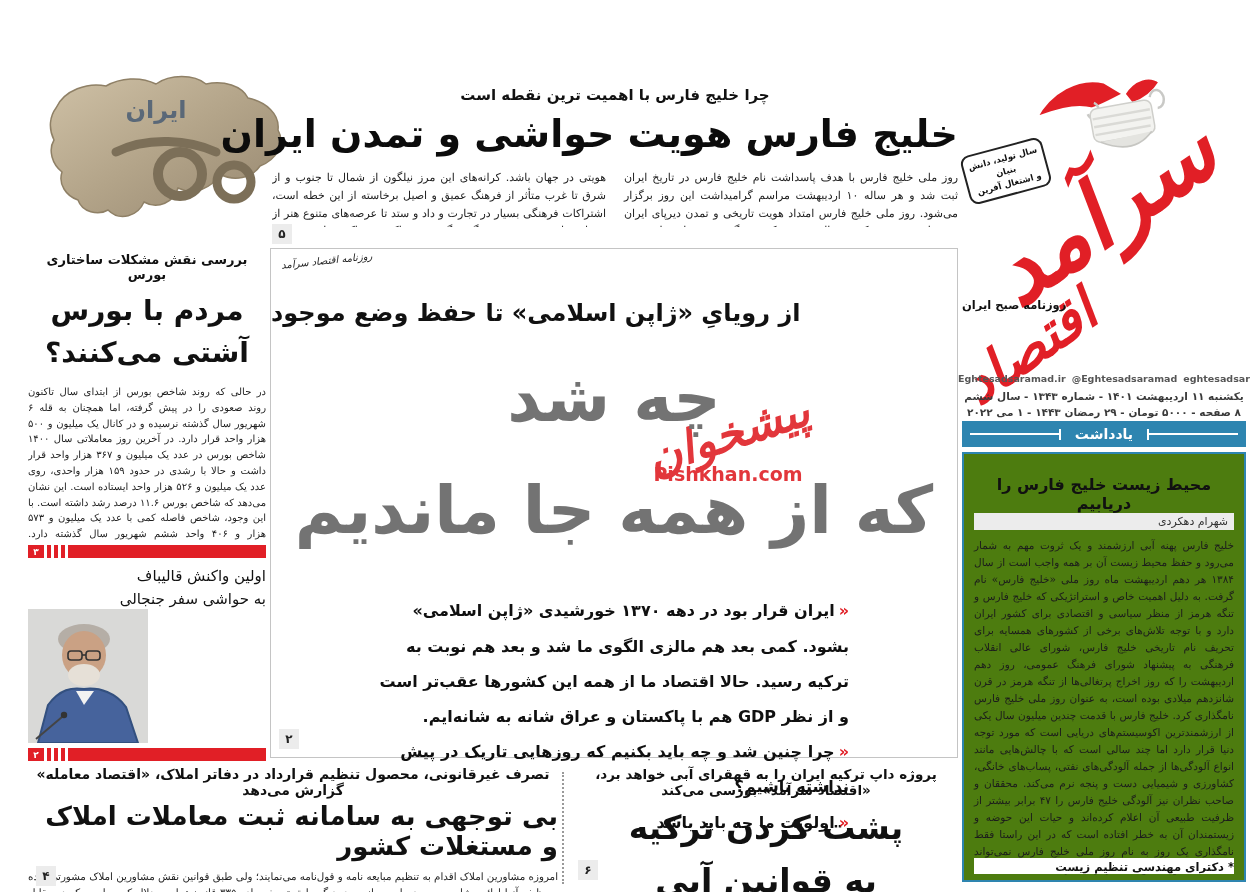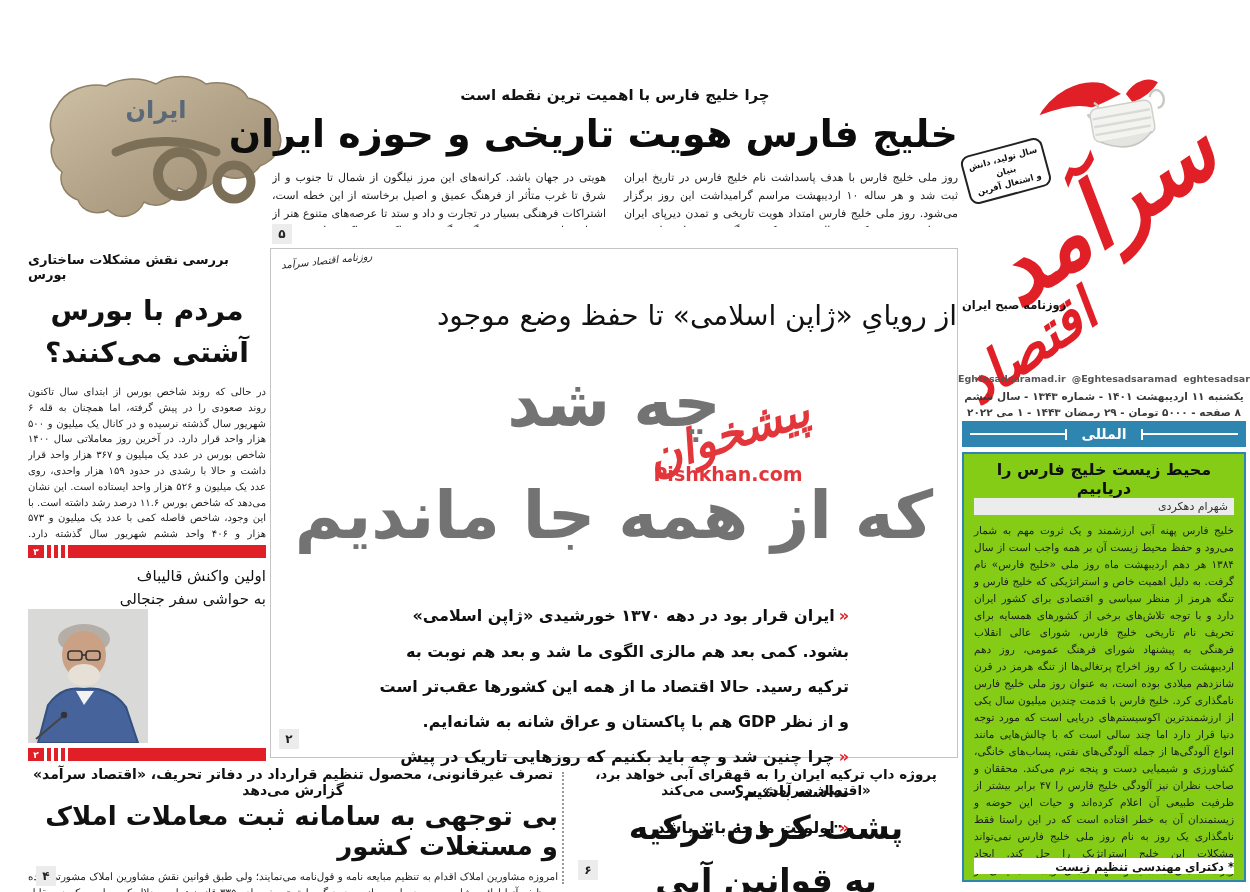--- a/index.html
+++ b/index.html
@@ -31,21 +31,21 @@
               font-weight:700;color:#3a3a3a;line-height:1.5}
 
   
   #section-bar{left:962px;top:421px;width:284px;height:26px;background:#2e85b0;color:#fff;
                display:flex;align-items:center;padding:0 8px;gap:8px}
   #section-bar .label{font-size:14px;font-weight:700;padding:0 6px}
   .dim{flex:1;display:flex;align-items:center}
   .dim .line{height:2px;background:#fff;flex:1}
   .dim .cap{width:2px;height:11px;background:#fff}
   #note-box{left:962px;top:452px;width:284px;height:430px;border:2px solid #2e85b0;
-            background:#84cc16;padding:6px 10px 24px;overflow:hidden}
+            background:#4d7c0f;padding:21px 10px 24px;overflow:hidden}
   #note-title{font-size:16px;font-weight:900;text-align:center;letter-spacing:-.3px}
   #note-author{background:#ececec;font-size:11px;color:#333;padding:2px 6px;margin:0 0 7px}
   #note-body{font-size:10.5px;line-height:1.62;text-align:justify;color:#1c1c1c}
   #note-footer{position:absolute;bottom:6px;right:10px;left:10px;background:#fff;
                font-size:11.5px;font-weight:700;padding-top:2px}
 
   
   #top-story{left:272px;top:86px;width:686px;height:158px}
   #top-story .kicker{font-size:15px;font-weight:700;text-align:center}
   #top-story .headline{font-size:38px;font-weight:900;text-align:center;white-space:nowrap;
@@ -53,34 +53,34 @@
   #top-cols{display:flex;gap:18px;margin-top:13px;height:58px;overflow:hidden}
   #top-cols>div{flex:1;font-size:11px;line-height:1.62;text-align:justify;color:#222}
 
   
   #map-art{left:28px;top:56px;width:272px;height:182px}
 
   
   #lead-box{left:270px;top:248px;width:688px;height:510px;border:1px solid #c4c4c4;background:#fff}
   #lead-script{position:absolute;left:10px;top:6px;font-size:10px;font-style:italic;color:#222;
                transform:rotate(-6deg);font-family:"DejaVu Serif","Liberation Serif",serif}
-  #lead-kicker{margin-top:50px;text-align:right;font-size:28px;font-weight:400;position:relative;z-index:2}
+  #lead-kicker{margin-top:50px;text-align:left;font-size:24px;font-weight:700;position:relative;z-index:2}
   #lead-headline{margin-top:16px;text-align:center;font-size:66px;font-weight:900;line-height:1.7;
                  letter-spacing:-2px;color:#737373;position:relative;z-index:2}
   #watermark{position:absolute;left:372px;top:158px;width:170px;text-align:center;z-index:1;
              color:#e0262b;opacity:.92}
   #watermark .wm-fa{display:block;font-size:46px;font-weight:900;font-style:italic;transform:rotate(-18deg)}
   #watermark .wm-en{display:block;font-size:19px;font-weight:700;margin-top:2px}
   #lead-bullets{width:470px;margin:26px auto 0;position:relative;z-index:2}
   .bullet{font-size:16px;font-weight:700;line-height:2.2;text-align:right;color:#101010}
   .bullet .bmark{color:#e11f26;margin-left:4px;font-weight:900}
 
   
   #bourse{left:28px;top:252px;width:238px;height:306px}
-  #bourse .kicker{font-size:13px;font-weight:700;text-align:left}
+  #bourse .kicker{font-size:13px;font-weight:700;text-align:center}
   #bourse .headline{font-size:28px;font-weight:900;text-align:center;line-height:1.5;margin-top:8px}
   #bourse .body{margin-top:10px;font-size:10px;line-height:1.58;text-align:justify;color:#1d1d1d;
                 height:158px;overflow:hidden}
   .redbar{position:absolute;bottom:0;left:0;right:0;height:13px;display:flex;direction:ltr;gap:3px;align-items:stretch}
   .redbar .num{width:16px;background:#e11f26;color:#fff;font-size:9px;font-weight:700;
                display:flex;align-items:center;justify-content:center}
   .redbar .stripe{width:4px;background:#e11f26}
   .redbar .bar{flex:1;background:#e11f26}
 
   #ghalibaf{left:28px;top:565px;width:238px;height:196px}
@@ -121,21 +121,21 @@
                C24,108 20,94 26,84 C20,72 22,60 28,52 Z" fill="url(#stone)" stroke="#8f8066" stroke-width="1.5"></path>
       <circle cx="152" cy="118" r="22" fill="none" stroke="#7c6f58" stroke-width="10"></circle>
       <circle cx="206" cy="126" r="17" fill="none" stroke="#7c6f58" stroke-width="9"></circle>
       <path d="M88,96 C120,80 162,84 188,96" fill="none" stroke="#7c6f58" stroke-width="9" stroke-linecap="round"></path>
       <text x="128" y="62" font-size="24" font-weight="bold" fill="#4a5d74" opacity=".85" text-anchor="middle">ایران</text>
     </svg>
   </div>
 
   <div class="abs" id="top-story">
     <div class="kicker">چرا خلیج فارس با اهمیت ترین نقطه است</div>
-    <div class="headline">خلیج فارس هویت تاریخی و حوزه ایران</div>
+    <div class="headline">خلیج فارس هویت حواشی و تمدن ایران</div>
     <div id="top-cols">
       <div class="serif">روز ملی خلیج فارس با هدف پاسداشت نام خلیج فارس در تاریخ ایران ثبت شد و هر ساله ۱۰ اردیبهشت مراسم گرامیداشت این روز برگزار می‌شود. روز ملی خلیج فارس امتداد هویت تاریخی و تمدن دیرپای ایران زمین است، تمدنی که بر شالوده مستحکم فرهنگ و هنر بنیان نهاده شده تا خلیج نیلگون همیشه فارس آن غیر قابل انکارترین سند</div>
       <div class="serif">هویتی در جهان باشد. کرانه‌های این مرز نیلگون از شمال تا جنوب و از شرق تا غرب متأثر از فرهنگ عمیق و اصیل برخاسته از این خطه است، اشتراکات فرهنگی بسیار در تجارت و داد و ستد تا عرصه‌های متنوع هنر از معماری تا موسیقی و حوزه گردشگری و خوراک و پوشاک شواهدی بر این واقعیت هستند. در این میان وجه برجسته</div>
     </div>
     <div class="pagebox" style="left:0;bottom:0">۵</div>
   </div>
 
   <div class="abs" id="masthead">
     <svg id="mask-art" viewBox="0 0 150 104">
       <path d="M4,56 C18,30 46,14 72,20 L92,32 C82,37 72,43 60,47 C42,42 20,50 4,56 Z" fill="#e11f26" stroke="#fff" stroke-width="3"></path>
@@ -172,21 +172,21 @@
   <div class="abs" id="date-lines">
     <div>یکشنبه ۱۱ اردیبهشت ۱۴۰۱ - شماره ۱۳۴۳ - سال ششم</div>
     <div>۸ صفحه - ۵۰۰۰ تومان - ۲۹ رمضان ۱۴۴۳ - ۱ می ۲۰۲۲</div>
   </div>
 
   <div class="abs" id="section-bar">
     <span class="dim">
         <span class="line"></span>
         <span class="cap"></span>
       </span>
-    <span class="label">المللی</span>
+    <span class="label">یادداشت</span>
     <span class="dim">
         <span class="cap"></span>
         <span class="line"></span>
       </span>
   </div>
 
   <div class="abs" id="note-box">
     <div id="note-title">محیط زیست خلیج فارس را دریابیم</div>
     <div id="note-author">شهرام دهکردی</div>
     <div id="note-body" class="serif">خلیج فارس پهنه آبی ارزشمند و یک ثروت مهم به شمار می‌رود و حفظ محیط زیست آن بر همه واجب است از سال ۱۳۸۴ هر دهم اردیبهشت ماه روز ملی «خلیج فارس» نام گرفت. به دلیل اهمیت خاص و استراتژیکی که خلیج فارس و تنگه هرمز از منظر سیاسی و اقتصادی برای کشور ایران دارد و با توجه تلاش‌های برخی از کشورهای همسایه برای تحریف نام تاریخی خلیج فارس، شورای عالی انقلاب فرهنگی به پیشنهاد شورای فرهنگ عمومی، روز دهم اردیبهشت را که روز اخراج پرتغالی‌ها از تنگه هرمز در قرن شانزدهم میلادی بوده است، به عنوان روز ملی خلیج فارس نامگذاری کرد. خلیج فارس با قدمت چندین میلیون سال یکی از ارزشمندترین اکوسیستم‌های دریایی است که مورد توجه دنیا قرار دارد اما چند سالی است که با چالش‌هایی مانند انواع آلودگی‌ها از جمله آلودگی‌های نفتی، پساب‌های خانگی، کشاورزی و شیمیایی دست و پنجه نرم می‌کند. محققان و صاحب نظران نیز آلودگی خلیج فارس را ۴۷ برابر بیشتر از ظرفیت طبیعی آن اعلام کرده‌اند و حیات این حوضه و زیستمندان آن به خطر افتاده است که در این راستا فقط نامگذاری یک روز به نام روز ملی خلیج فارس نمی‌تواند مشکلات این خلیج استراتژیک را حل کند. ایجاد زیرساخت‌های مناسب و تعهدنامه‌های زیست محیطی از سوی کشورهای حاشیه‌ای خلیج فارس می‌تواند نویدبخش این مسئله باشد که حفاظت از این عرصه آبی مورد توجه کشورهای اطراف آن است و برای حفظ آن از هیچ کوششی فروگذار نمی‌کنند و با تعامل و توافق به سمت و سویی حرکت کنند که بتوانند یک مدیریت جامع و همه جانبه‌ای را در راستای مدیریت مشترک و توسعه پایدار را بر این خلیج آبی استراتژیک اعمال کنند.</div>
@@ -249,21 +249,21 @@
     <div class="redbar">
       <span class="num">۲</span>
       <span class="stripe"></span>
         <span class="stripe"></span>
         <span class="stripe"></span>
       <span class="bar"></span>
     </div>
   </div>
 
   <div class="abs" id="realestate">
-    <div class="kicker">تصرف غیرقانونی، محصول تنظیم قرارداد در دفاتر تحریف، «اقتصاد سرآمد» گزارش می‌دهد</div>
+    <div class="kicker">تصرف غیرقانونی، محصول تنظیم قرارداد در دفاتر املاک، «اقتصاد معامله» گزارش می‌دهد</div>
     <div class="headline">بی توجهی به سامانه ثبت معاملات املاک و مستغلات کشور</div>
     <div class="body serif">امروزه مشاورین املاک اقدام به تنظیم مبایعه نامه و قول‌نامه می‌نمایند؛ ولی طبق قوانین نقش مشاورین املاک مشورتی بوده و وظیفه آنها ارائه مشاوره به مردم است. از سوی دیگر طبق تعریف ماده ۳۳۵ قانون تجارت، دلال کسی است که در مقابل اجرت واسطه انجام معامله شده یا برای کسی که می‌خواهد معامله کند، طرف معامله پیدا می‌کند. وظیفه مشاورین املاک صرفاً انجام مذاکرات ابتدایی و فراهم آوردن زمینه توافق است و وظیفه‌ی انعقاد قرارداد و همچنین به اجرا گذاشتن تعهدات طرفین را ندارد. قولنامه‌های تنظیم شده توسط مشاورین...</div>
     <div class="pagebox" style="left:8px;bottom:4px">۴</div>
   </div>
 
   <div id="vdots"></div>
 
   <div class="abs" id="turkey">
     <div class="kicker">پروژه داپ ترکیه ایران را به قهقرای آبی خواهد برد، «اقتصاد سرآمد» بررسی می‌کند</div>
     <div class="headline pre">پشت کردن ترکیه

